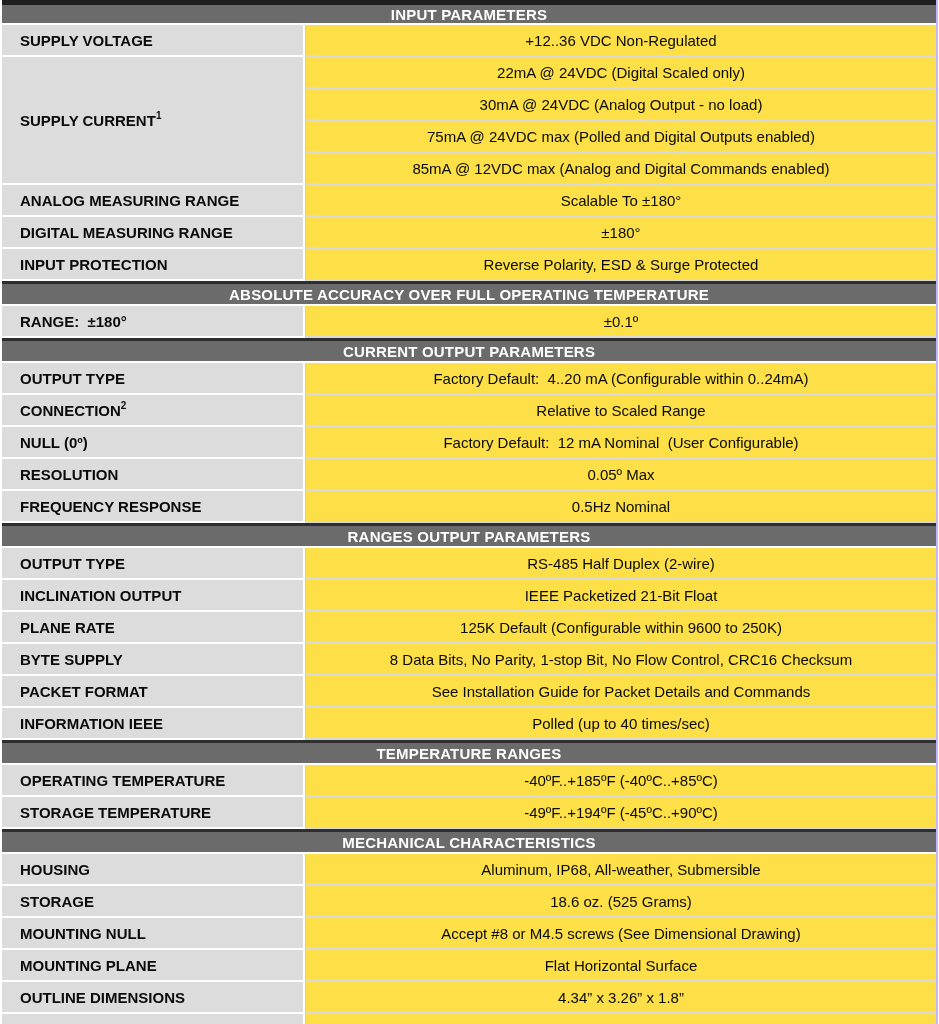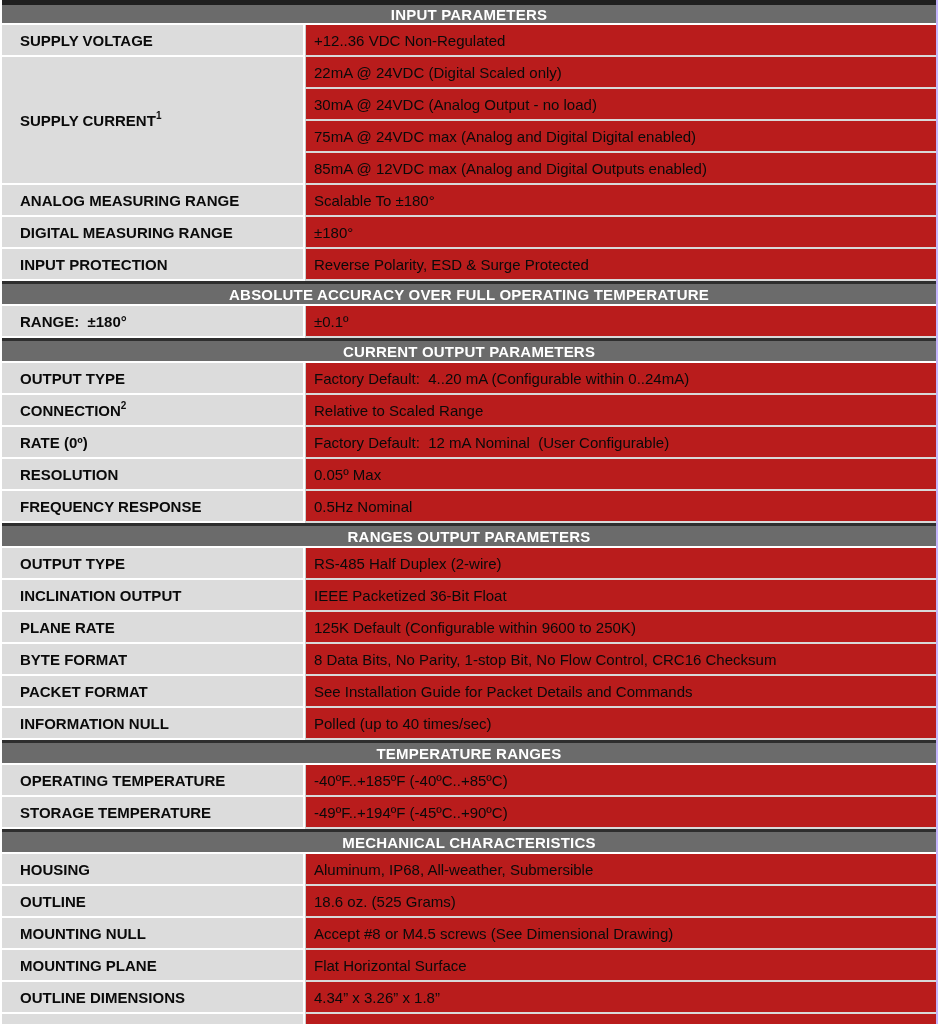--- a/index.html
+++ b/index.html
@@ -57,22 +57,22 @@
     border-right:2px solid #ffffff;
   }
   td.label-cell sup{
     font-size:10px;
     font-weight:bold;
     position:relative;
     top:-1px;
     line-height:0;
   }
   td.value-cell{
-    background:#b91c1c;
-    text-align:left;
+    background:#fde047;
+    text-align:center;
     padding:0 8px;
     border-bottom:2px solid var(--row-divider);
     border-left:1px solid var(--col-divider);
   }
 </style>
 </head>
 <body>
 
 <table class="spec">
   <colgroup>
@@ -88,24 +88,24 @@
         <td class="value-cell">+12..36 VDC Non-Regulated</td>
       </tr>
       <tr>
         <td class="label-cell" rowspan="4"><span>SUPPLY CURRENT</span><sup>1</sup></td>
         <td class="value-cell">22mA @ 24VDC (Digital Scaled only)</td>
       </tr>
       <tr>
         <td class="value-cell">30mA @ 24VDC (Analog Output - no load)</td>
       </tr>
       <tr>
-        <td class="value-cell">75mA @ 24VDC max (Analog and Digital Digital enabled)</td>
-      </tr>
-      <tr>
-        <td class="value-cell">85mA @ 12VDC max (Analog and Digital Outputs enabled)</td>
+        <td class="value-cell">75mA @ 24VDC max (Polled and Digital Outputs enabled)</td>
+      </tr>
+      <tr>
+        <td class="value-cell">85mA @ 12VDC max (Analog and Digital Commands enabled)</td>
       </tr>
       <tr>
         <td class="label-cell" rowspan="1"><span>ANALOG MEASURING RANGE</span></td>
         <td class="value-cell">Scalable To ±180°</td>
       </tr>
       <tr>
         <td class="label-cell" rowspan="1"><span>DIGITAL MEASURING RANGE</span></td>
         <td class="value-cell">±180°</td>
       </tr>
       <tr>
@@ -124,56 +124,56 @@
       </tr>
       <tr>
         <td class="label-cell" rowspan="1"><span>OUTPUT TYPE</span></td>
         <td class="value-cell">Factory Default:&nbsp; 4..20 mA (Configurable within 0..24mA)</td>
       </tr>
       <tr>
         <td class="label-cell" rowspan="1"><span>CONNECTION</span><sup>2</sup></td>
         <td class="value-cell">Relative to Scaled Range</td>
       </tr>
       <tr>
-        <td class="label-cell" rowspan="1"><span>RATE (0º)</span></td>
+        <td class="label-cell" rowspan="1"><span>NULL (0º)</span></td>
         <td class="value-cell">Factory Default:&nbsp; 12 mA Nominal &nbsp;(User Configurable)</td>
       </tr>
       <tr>
         <td class="label-cell" rowspan="1"><span>RESOLUTION</span></td>
         <td class="value-cell">0.05º Max</td>
       </tr>
       <tr>
         <td class="label-cell" rowspan="1"><span>FREQUENCY RESPONSE</span></td>
         <td class="value-cell">0.5Hz Nominal</td>
       </tr>
       <tr>
         <th class="section-header" colspan="2">RANGES OUTPUT PARAMETERS</th>
       </tr>
       <tr>
         <td class="label-cell" rowspan="1"><span>OUTPUT TYPE</span></td>
         <td class="value-cell">RS-485 Half Duplex (2-wire)</td>
       </tr>
       <tr>
         <td class="label-cell" rowspan="1"><span>INCLINATION OUTPUT</span></td>
-        <td class="value-cell">IEEE Packetized 36-Bit Float</td>
+        <td class="value-cell">IEEE Packetized 21-Bit Float</td>
       </tr>
       <tr>
         <td class="label-cell" rowspan="1"><span>PLANE RATE</span></td>
         <td class="value-cell">125K Default (Configurable within 9600 to 250K)</td>
       </tr>
       <tr>
-        <td class="label-cell" rowspan="1"><span>BYTE FORMAT</span></td>
+        <td class="label-cell" rowspan="1"><span>BYTE SUPPLY</span></td>
         <td class="value-cell">8 Data Bits, No Parity, 1-stop Bit, No Flow Control, CRC16 Checksum</td>
       </tr>
       <tr>
         <td class="label-cell" rowspan="1"><span>PACKET FORMAT</span></td>
         <td class="value-cell">See Installation Guide for Packet Details and Commands</td>
       </tr>
       <tr>
-        <td class="label-cell" rowspan="1"><span>INFORMATION NULL</span></td>
+        <td class="label-cell" rowspan="1"><span>INFORMATION IEEE</span></td>
         <td class="value-cell">Polled (up to 40 times/sec)</td>
       </tr>
       <tr>
         <th class="section-header" colspan="2">TEMPERATURE RANGES</th>
       </tr>
       <tr>
         <td class="label-cell" rowspan="1"><span>OPERATING TEMPERATURE</span></td>
         <td class="value-cell">-40ºF..+185ºF (-40ºC..+85ºC)</td>
       </tr>
       <tr>
@@ -181,21 +181,21 @@
         <td class="value-cell">-49ºF..+194ºF (-45ºC..+90ºC)</td>
       </tr>
       <tr>
         <th class="section-header" colspan="2">MECHANICAL CHARACTERISTICS</th>
       </tr>
       <tr>
         <td class="label-cell" rowspan="1"><span>HOUSING</span></td>
         <td class="value-cell">Aluminum, IP68, All-weather, Submersible</td>
       </tr>
       <tr>
-        <td class="label-cell" rowspan="1"><span>OUTLINE</span></td>
+        <td class="label-cell" rowspan="1"><span>STORAGE</span></td>
         <td class="value-cell">18.6 oz. (525 Grams)</td>
       </tr>
       <tr>
         <td class="label-cell" rowspan="1"><span>MOUNTING NULL</span></td>
         <td class="value-cell">Accept #8 or M4.5 screws (See Dimensional Drawing)</td>
       </tr>
       <tr>
         <td class="label-cell" rowspan="1"><span>MOUNTING PLANE</span></td>
         <td class="value-cell">Flat Horizontal Surface</td>
       </tr>

